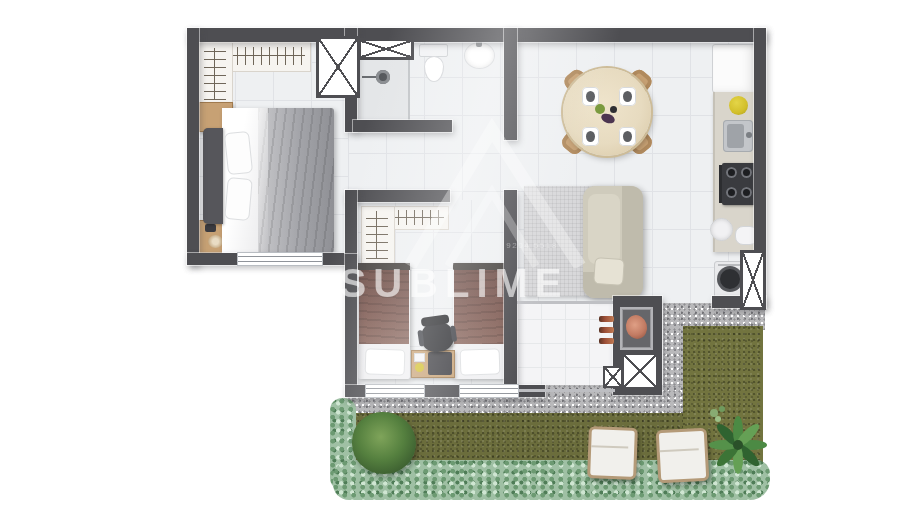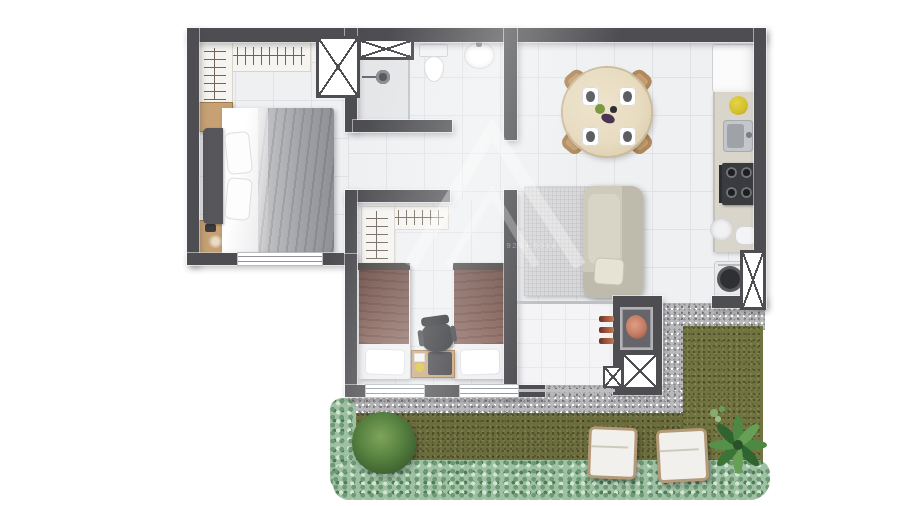--- a/index.html
+++ b/index.html
@@ -250,15 +250,16 @@
   <div class="abs" style="left:599px;top:327px;width:15px;height:6px;background:linear-gradient(90deg,#5a3324,var(--redbar,#9c4f38) 40%,#c07a52);border-radius:2px;"></div>
   <div class="abs" style="left:599px;top:338px;width:15px;height:6px;background:linear-gradient(90deg,#5a3324,var(--redbar,#9c4f38) 40%,#c07a52);border-radius:2px;"></div>
 
   <div class="abs" style="left:187px;top:28px;width:580px;height:370px;pointer-events:none;
        background:linear-gradient(105deg,rgba(255,255,255,0) 30%,rgba(255,255,255,.30) 47%,rgba(255,255,255,0) 64%);"></div>
 
   <svg class="abs" style="left:400px;top:118px;pointer-events:none;" width="190" height="150" viewBox="0 0 190 150">
     <path d="M10 148 L92 12 L180 148" fill="none" stroke="rgba(255,255,255,0.34)" stroke-width="13"></path>
     <path d="M48 148 L92 74 L136 148" fill="none" stroke="rgba(255,255,255,0.28)" stroke-width="8"></path>
   </svg>
+  <div class="wm" style="left:320px;top:261px;width:268px;font-size:40px;font-weight:bold;letter-spacing:7px;">SUBLIME</div>
   <div class="wm" style="left:492px;top:241px;width:80px;font-size:8px;letter-spacing:1.5px;color:rgba(255,255,255,.38);">9204 5518</div>
 
 </div>
 
 </body></html>

